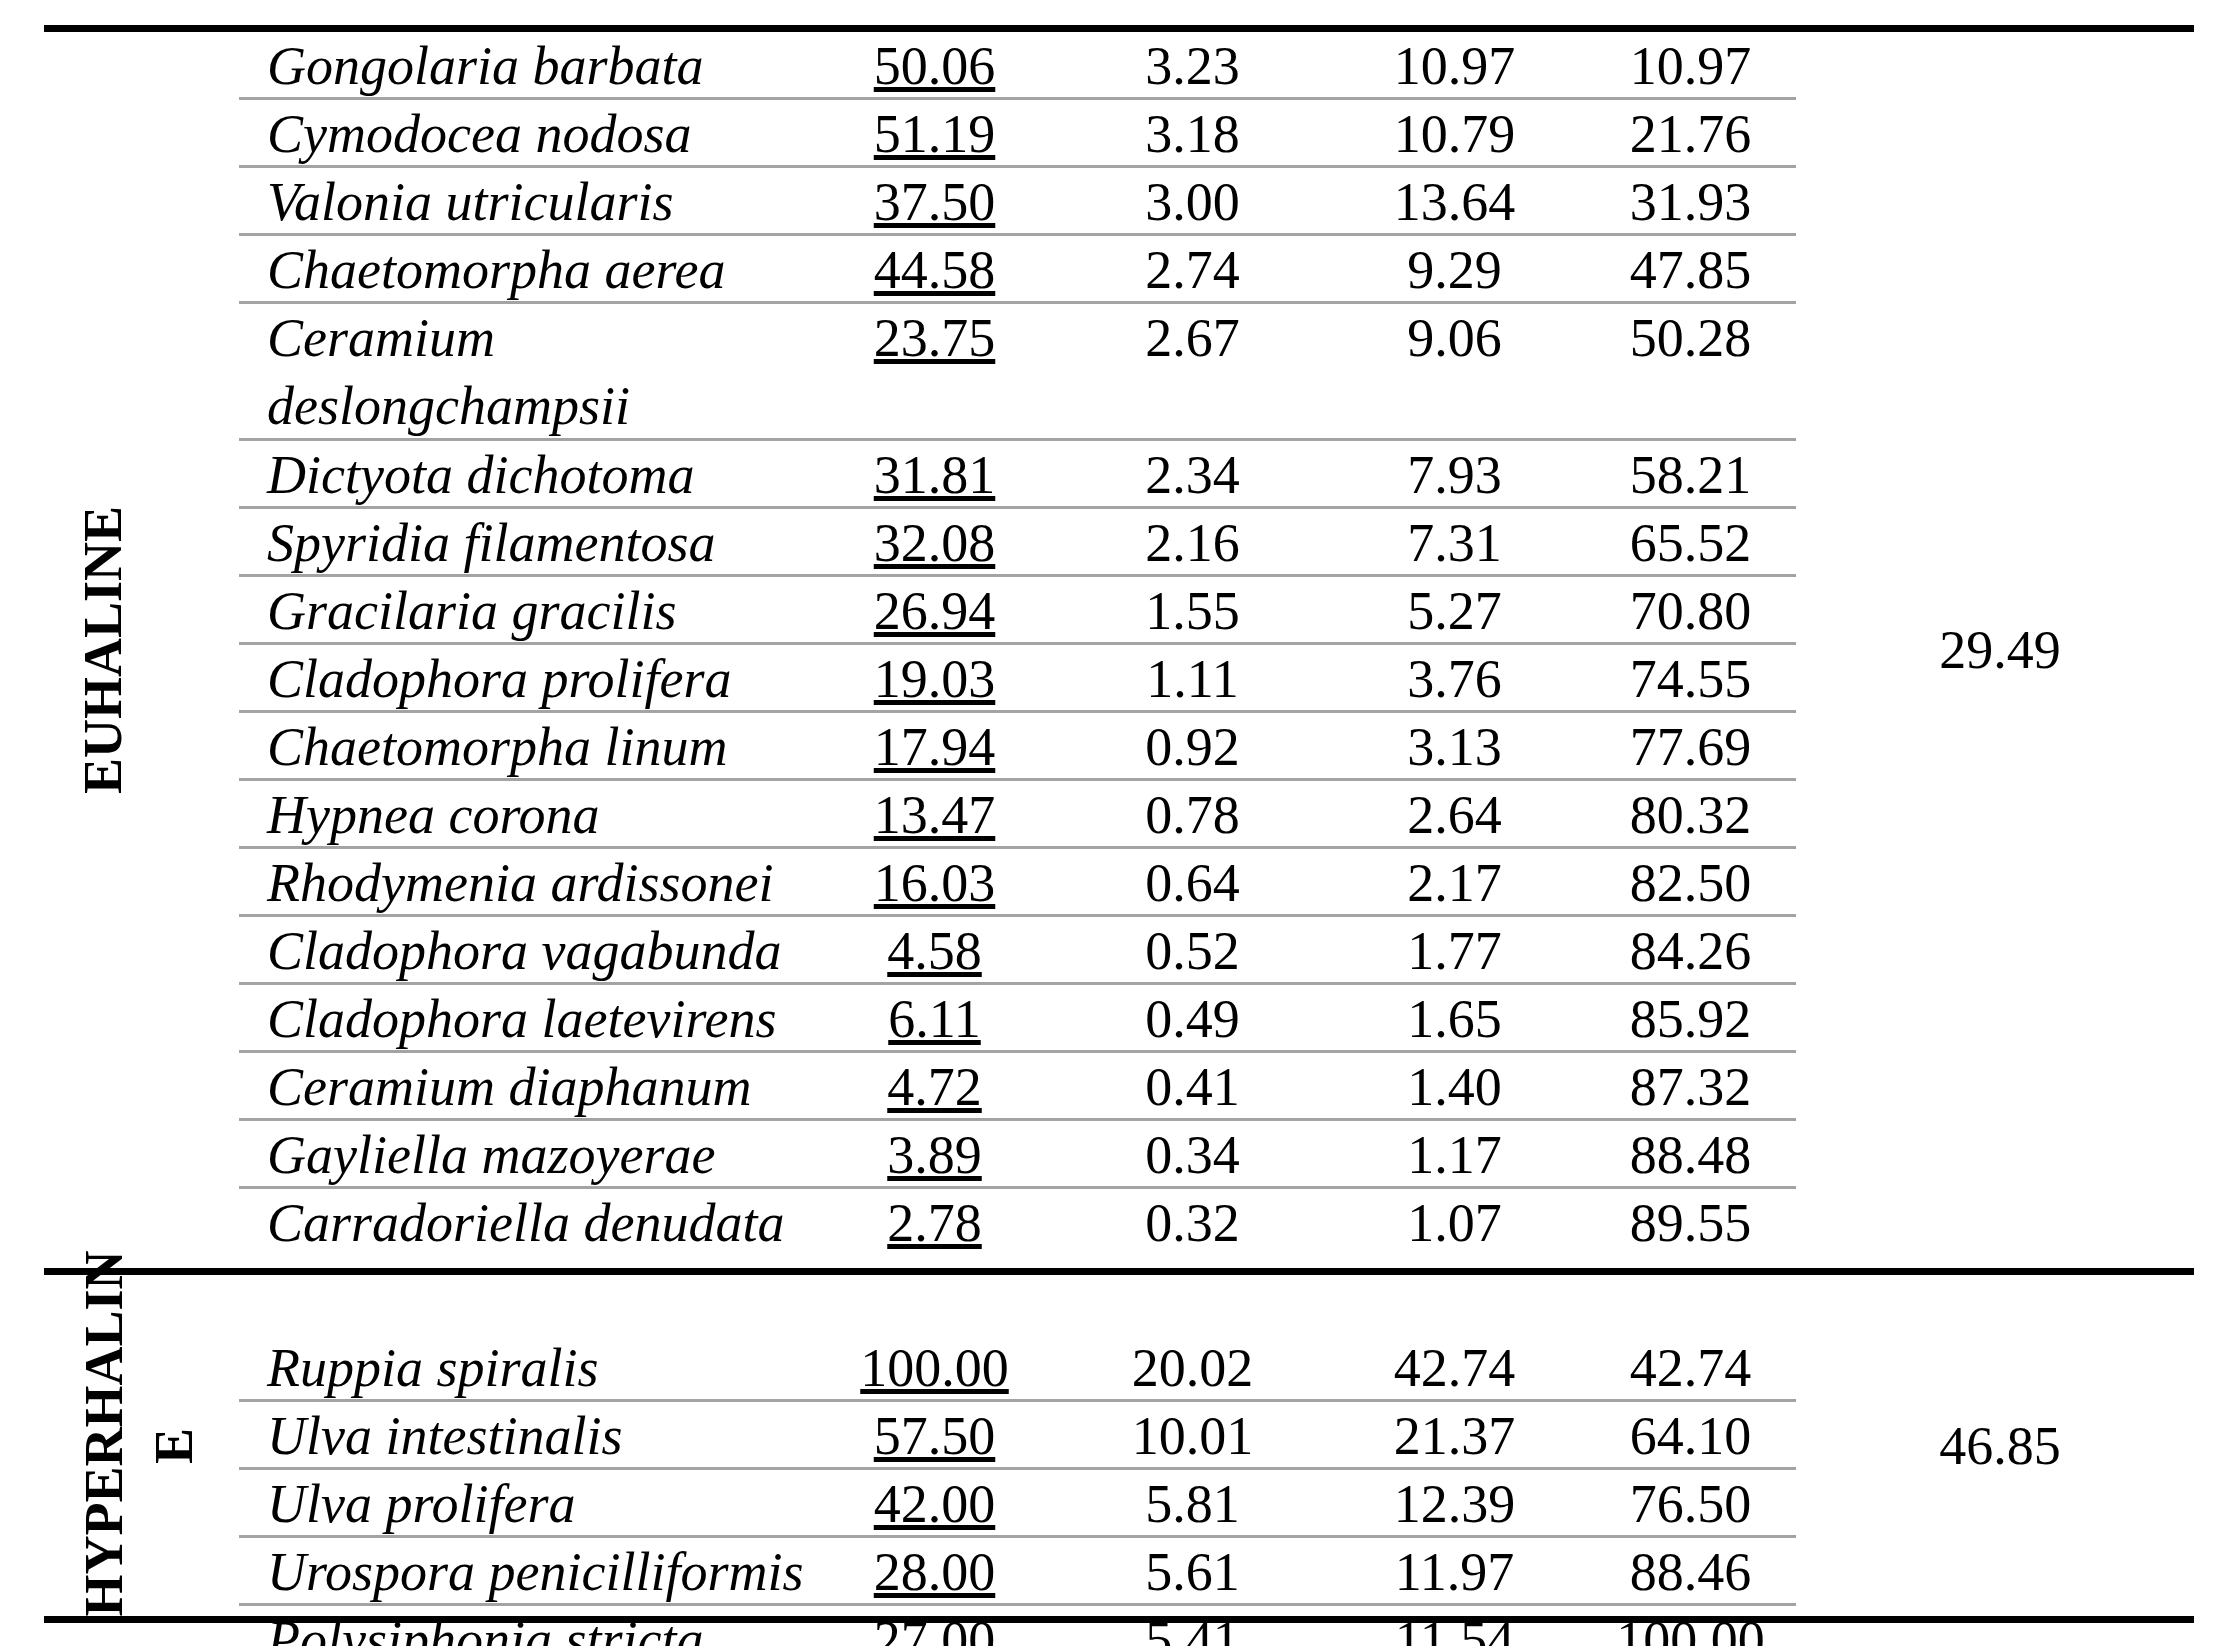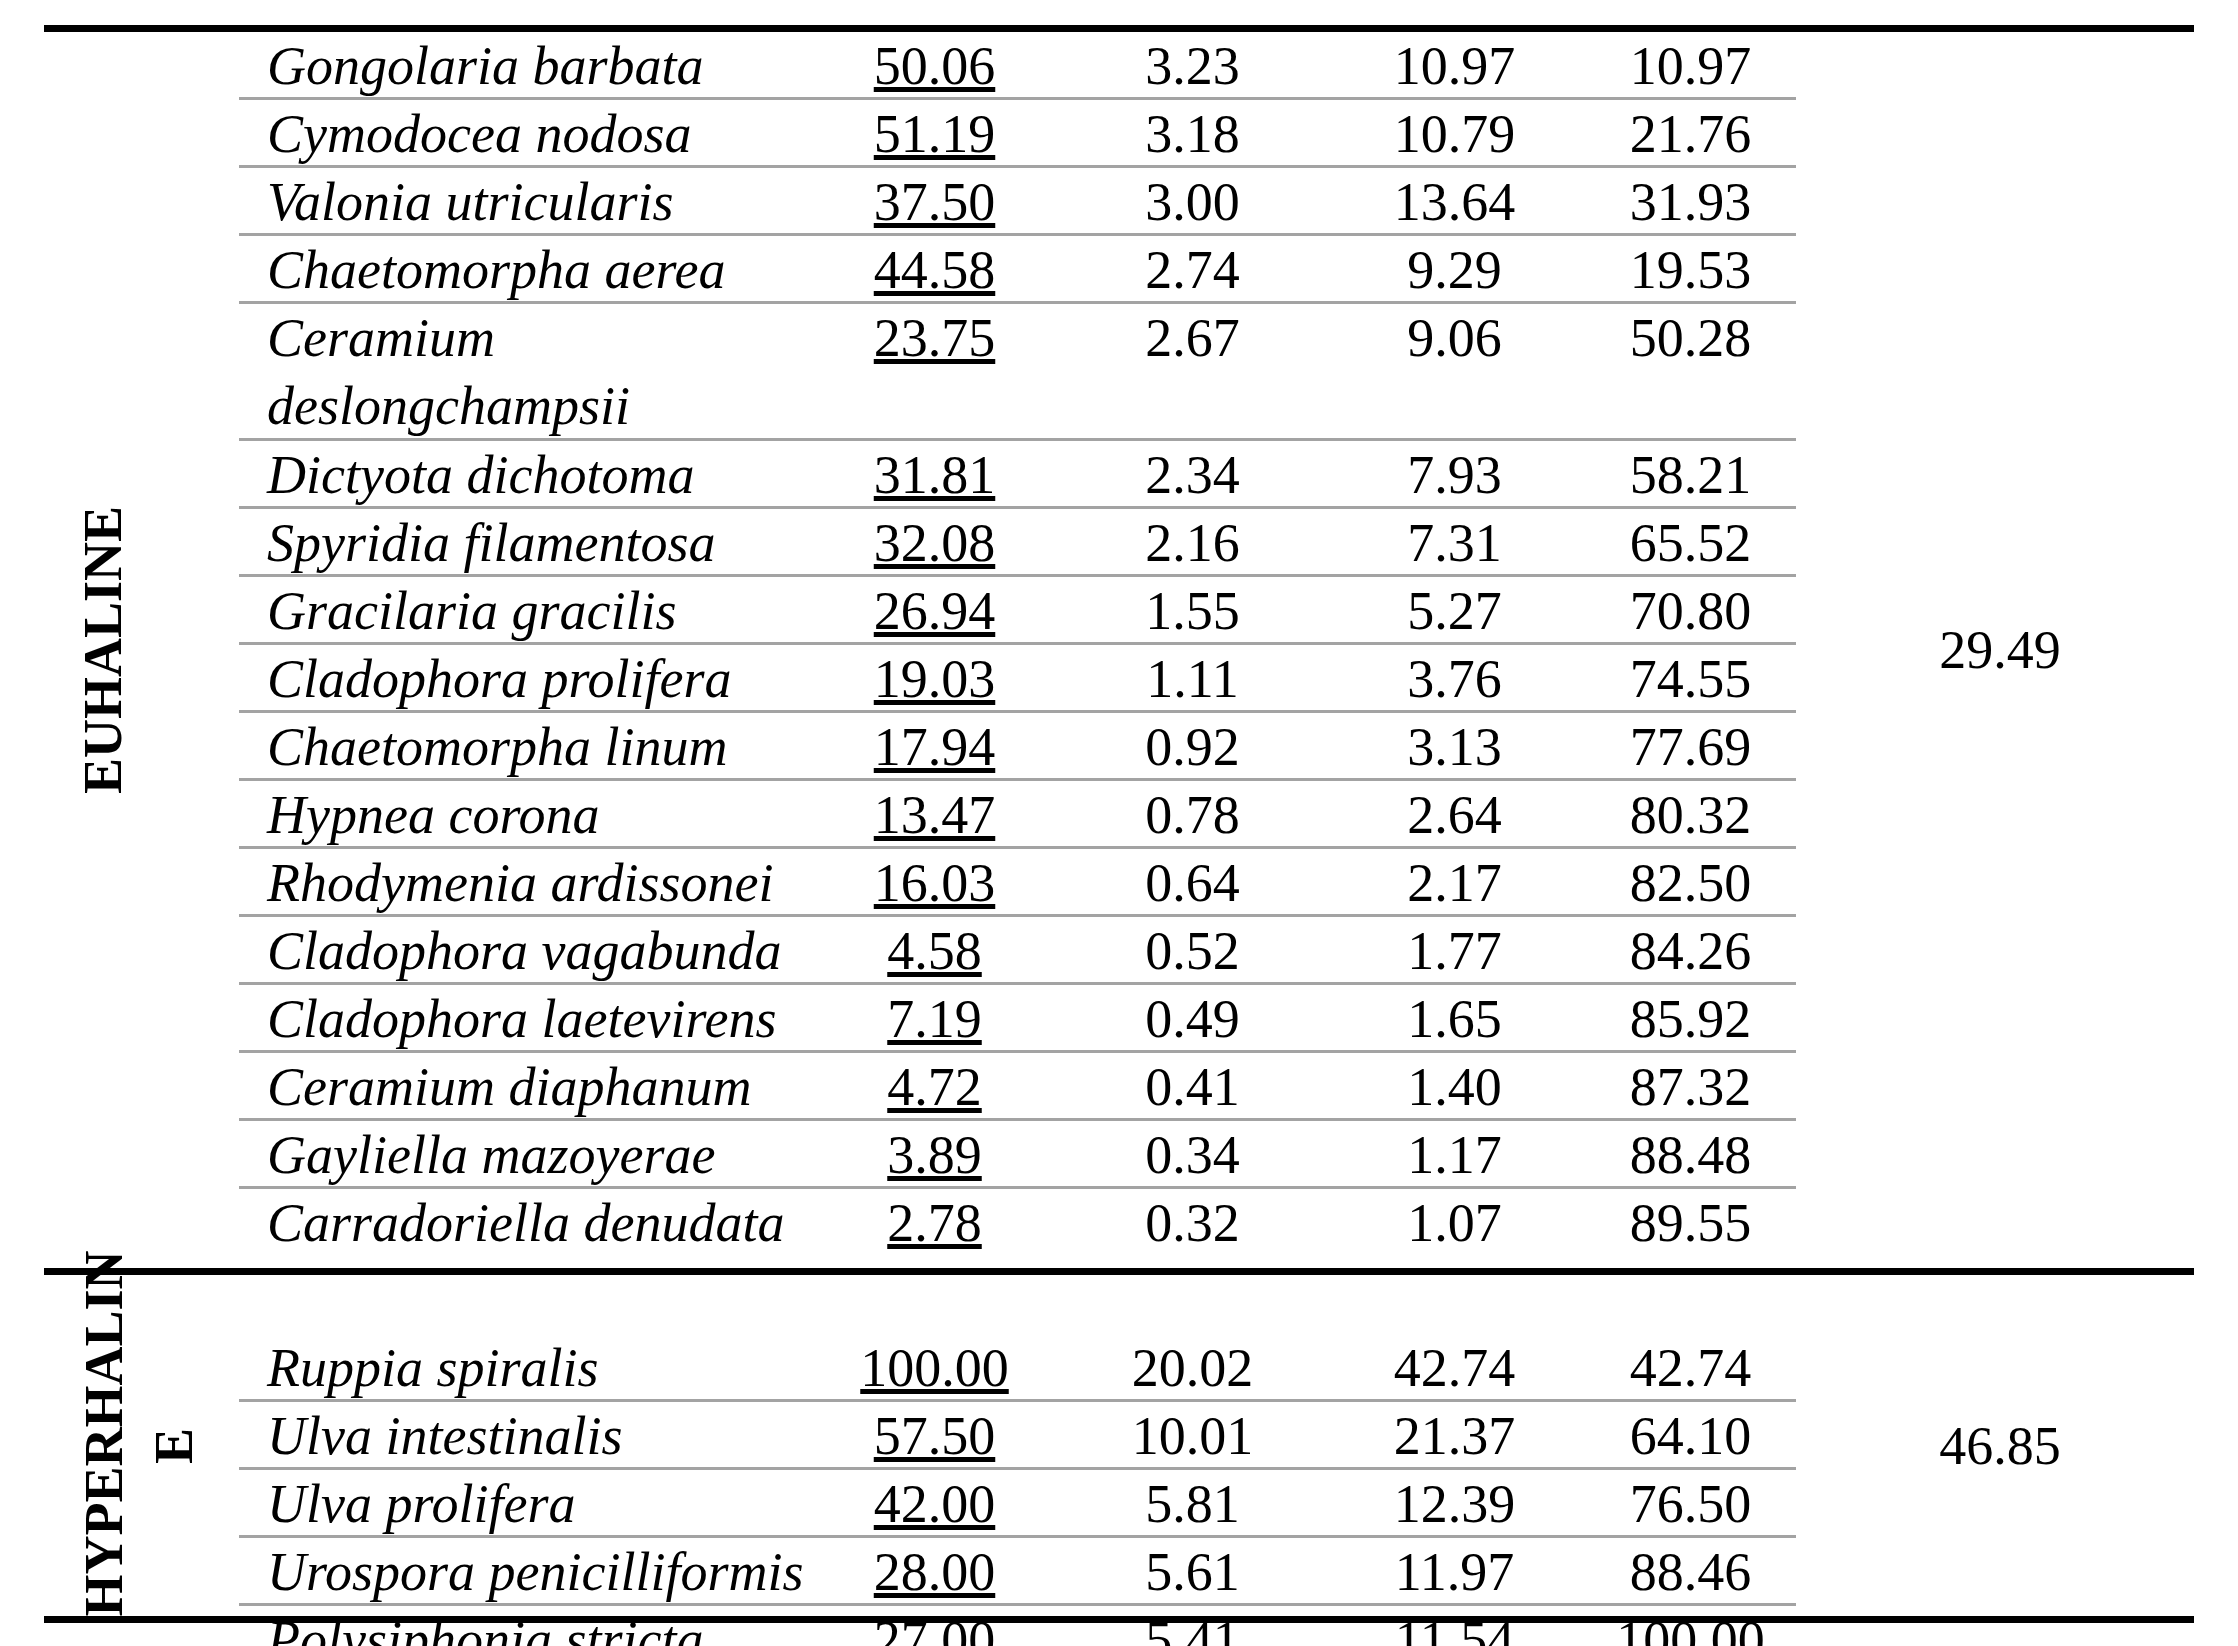--- a/index.html
+++ b/index.html
@@ -97,21 +97,21 @@
           <div class="cell num n0">37.50</div>
           <div class="cell num n1">3.00</div>
           <div class="cell num n2">13.64</div>
           <div class="cell num n3">31.93</div>
         </div>
         <div class="row">
           <div class="cell species">Chaetomorpha aerea</div>
           <div class="cell num n0">44.58</div>
           <div class="cell num n1">2.74</div>
           <div class="cell num n2">9.29</div>
-          <div class="cell num n3">19.53</div>
+          <div class="cell num n3">47.85</div>
         </div>
         <div class="row double">
           <div class="cell species">
             <div class="species-line">Ceramium</div>
             <div class="species-line">deslongchampsii</div>
           </div>
           <div class="cell num n0">23.75</div>
           <div class="cell num n1">2.67</div>
           <div class="cell num n2">9.06</div>
           <div class="cell num n3">50.28</div>
@@ -167,21 +167,21 @@
         </div>
         <div class="row">
           <div class="cell species">Cladophora vagabunda</div>
           <div class="cell num n0">4.58</div>
           <div class="cell num n1">0.52</div>
           <div class="cell num n2">1.77</div>
           <div class="cell num n3">84.26</div>
         </div>
         <div class="row">
           <div class="cell species">Cladophora laetevirens</div>
-          <div class="cell num n0">7.19</div>
+          <div class="cell num n0">6.11</div>
           <div class="cell num n1">0.49</div>
           <div class="cell num n2">1.65</div>
           <div class="cell num n3">85.92</div>
         </div>
         <div class="row">
           <div class="cell species">Ceramium diaphanum</div>
           <div class="cell num n0">4.72</div>
           <div class="cell num n1">0.41</div>
           <div class="cell num n2">1.40</div>
           <div class="cell num n3">87.32</div>

